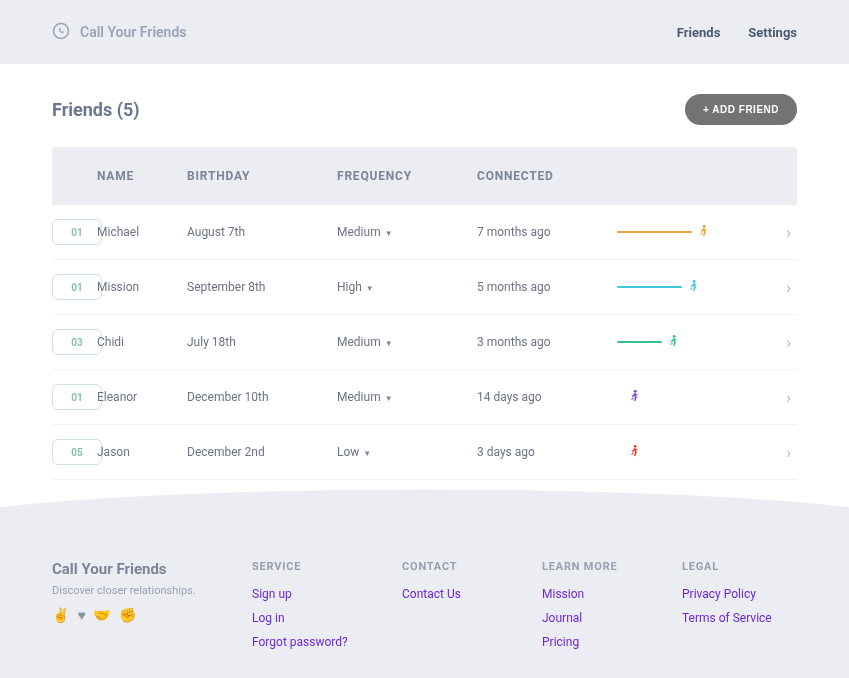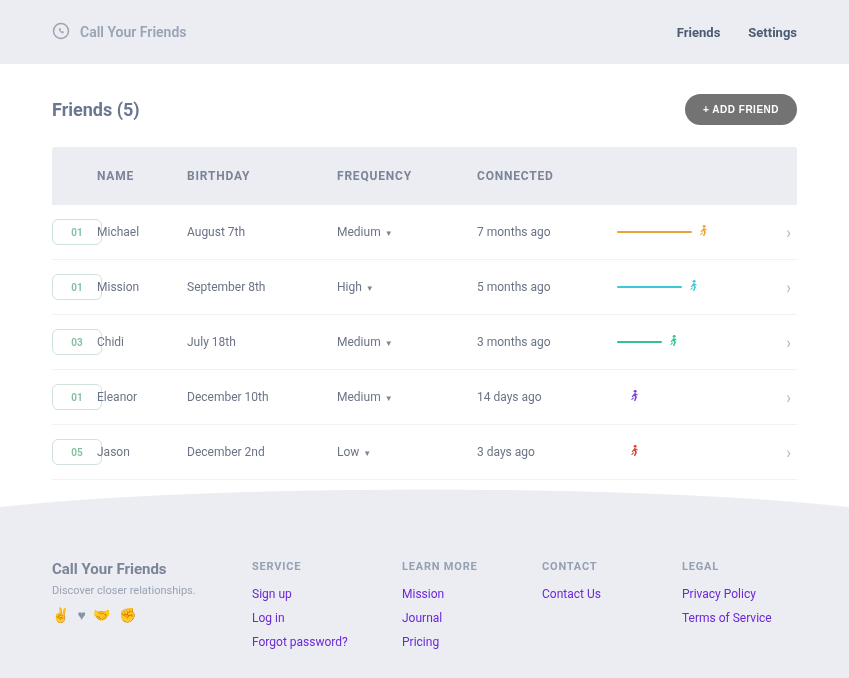--- a/index.html
+++ b/index.html
@@ -314,27 +314,27 @@
       <span>✊</span>
     </div>
   </div>
   <div class="f-col">
     <div class="f-head">SERVICE</div>
     <a>Sign up</a>
     <a>Log in</a>
     <a>Forgot password?</a>
   </div>
   <div class="f-col">
+    <div class="f-head">CONTACT</div>
+    <a>Contact Us</a>
+  </div>
+  <div class="f-col">
     <div class="f-head">LEARN MORE</div>
     <a>Mission</a>
     <a>Journal</a>
     <a>Pricing</a>
   </div>
   <div class="f-col">
-    <div class="f-head">CONTACT</div>
-    <a>Contact Us</a>
-  </div>
-  <div class="f-col">
     <div class="f-head">LEGAL</div>
     <a>Privacy Policy</a>
     <a>Terms of Service</a>
   </div>
 </div>
 
 </body></html>

